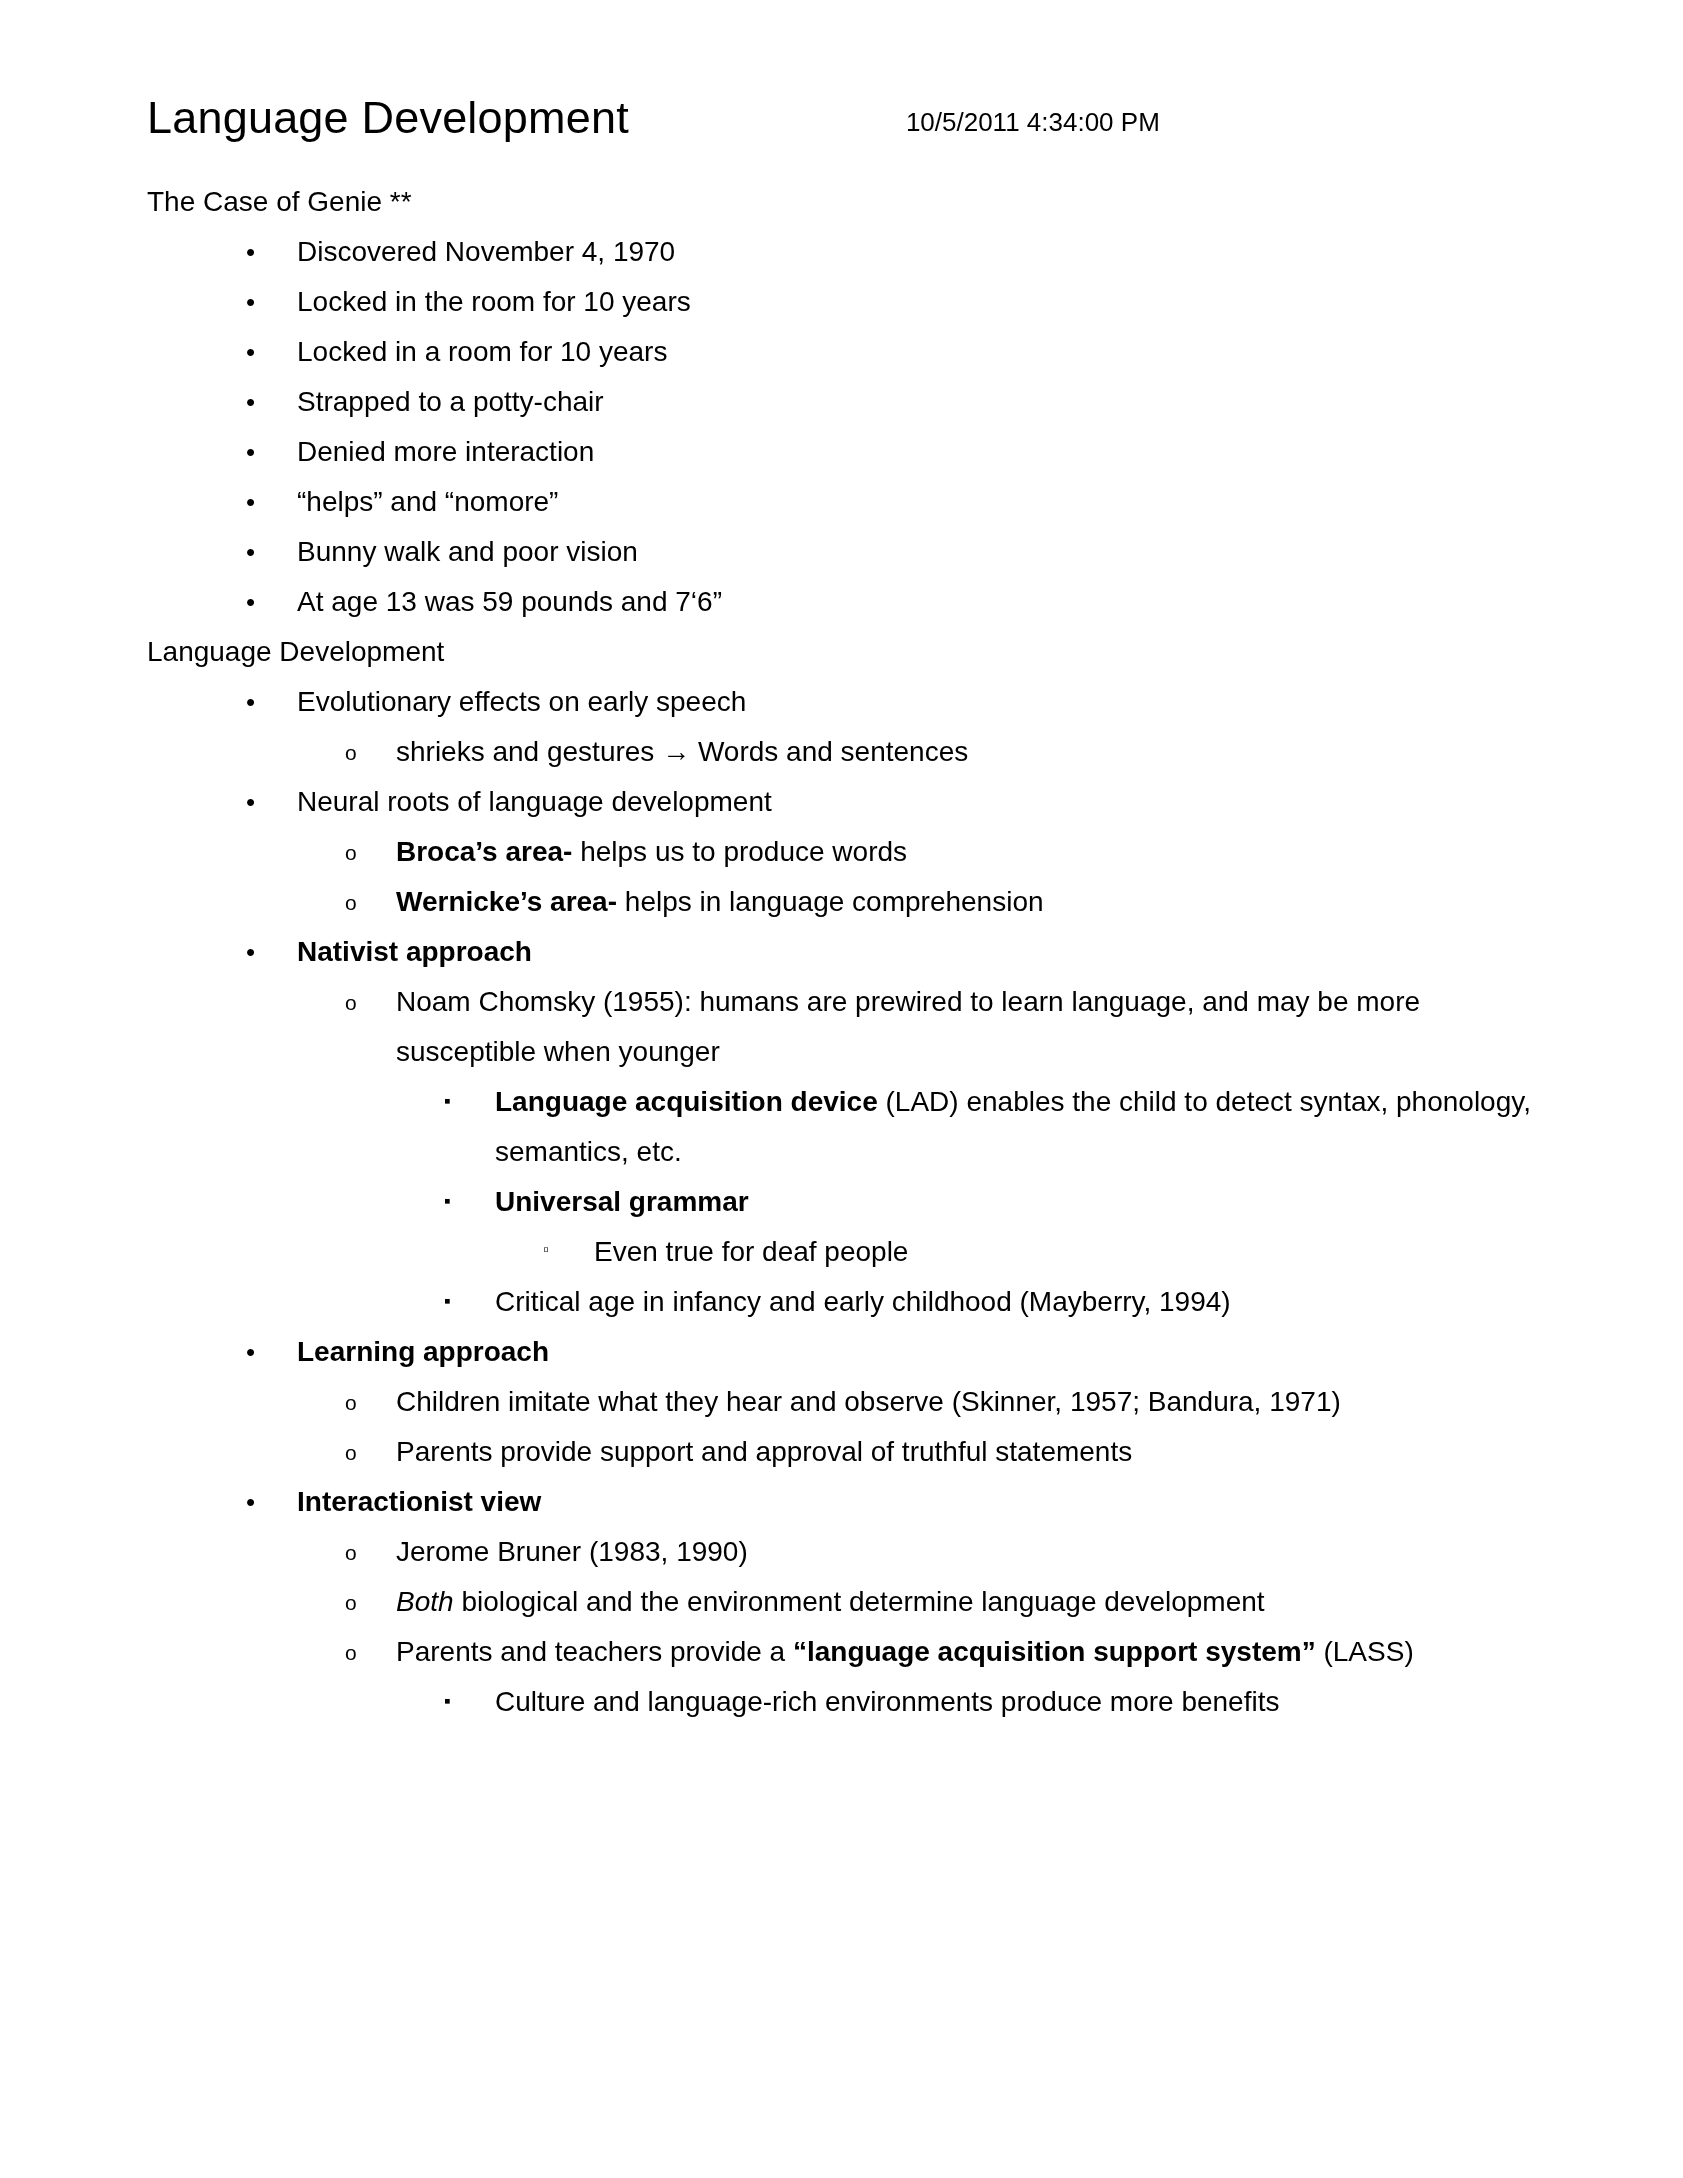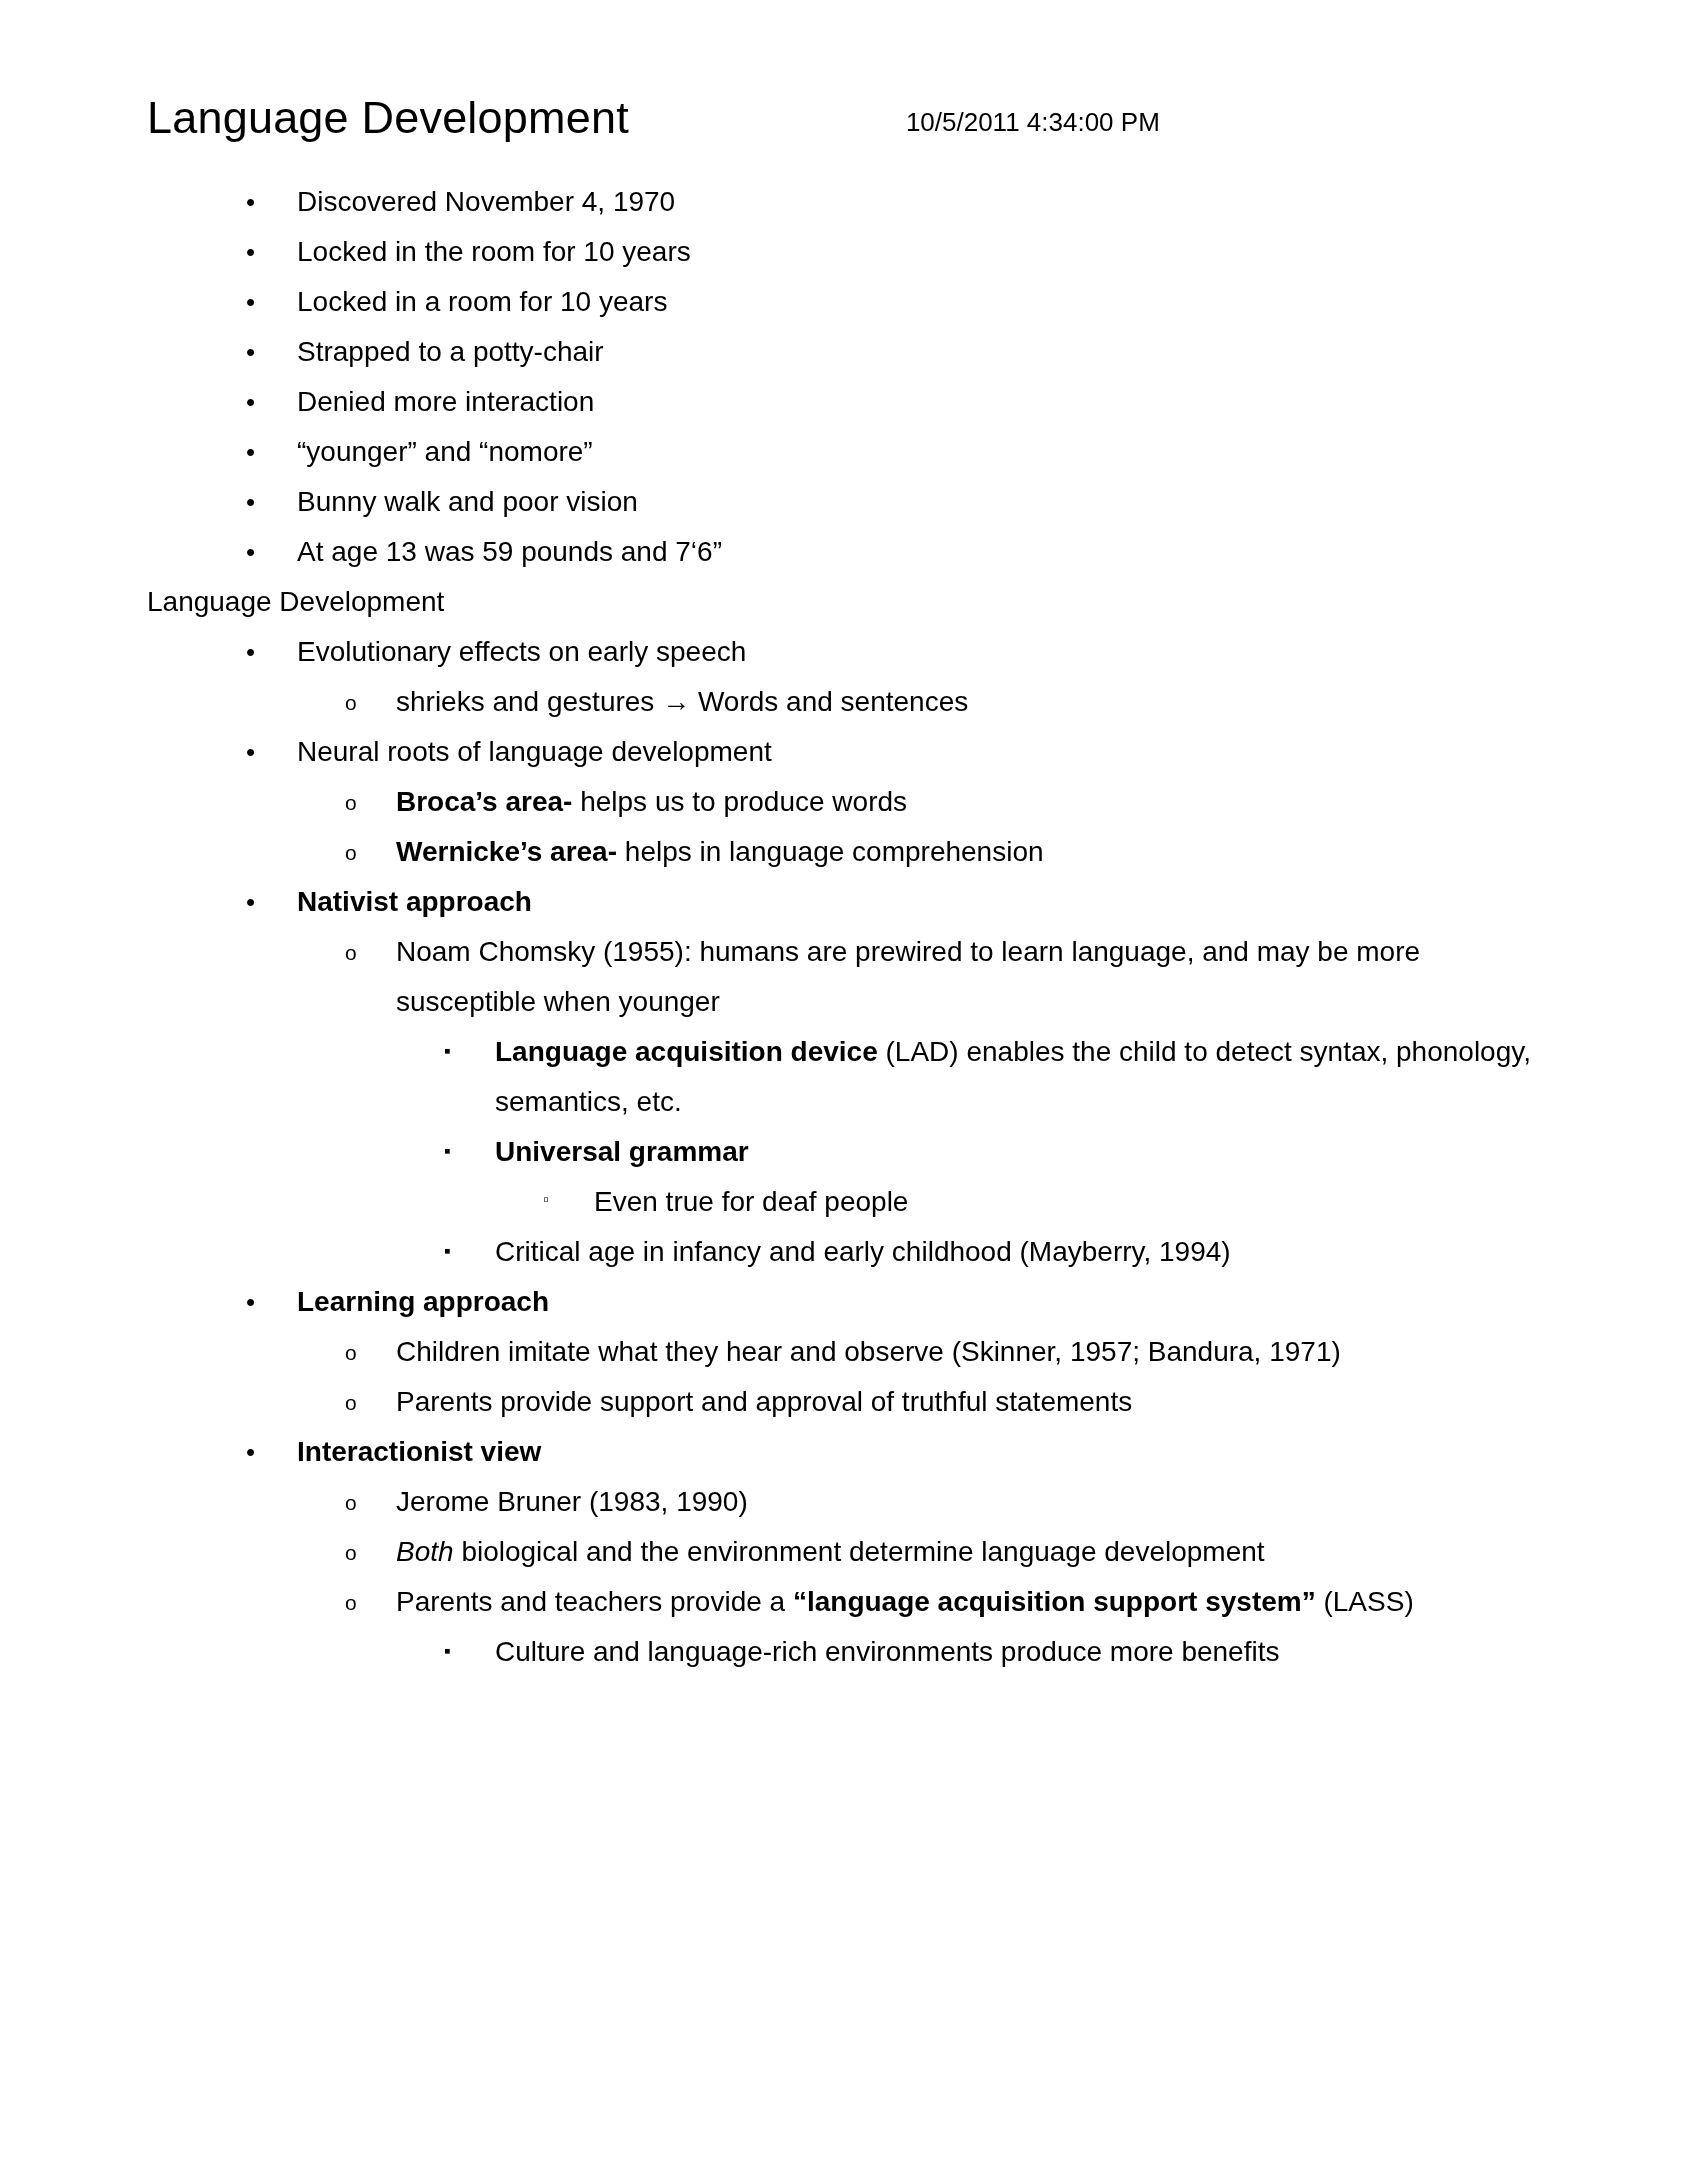--- a/index.html
+++ b/index.html
@@ -115,20 +115,21 @@
 
 <div class="page">
 
   <div class="doc-header">
     <div class="doc-title">Language Development</div>
     <div class="doc-date">10/5/2011 4:34:00 PM</div>
   </div>
 
   <div class="outline">
 
+    <div class="lvl0">The Case of Genie **</div>
 
     <div class="li lvl1">
       <span class="bullet">•</span>
       <span class="txt">Discovered November 4, 1970</span>
     </div>
     <div class="li lvl1">
       <span class="bullet">•</span>
       <span class="txt">Locked in the room for 10 years</span>
     </div>
     <div class="li lvl1">
@@ -138,21 +139,21 @@
     <div class="li lvl1">
       <span class="bullet">•</span>
       <span class="txt">Strapped to a potty-chair</span>
     </div>
     <div class="li lvl1">
       <span class="bullet">•</span>
       <span class="txt">Denied more interaction</span>
     </div>
     <div class="li lvl1">
       <span class="bullet">•</span>
-      <span class="txt">“younger” and “nomore”</span>
+      <span class="txt">“helps” and “nomore”</span>
     </div>
     <div class="li lvl1">
       <span class="bullet">•</span>
       <span class="txt">Bunny walk and poor vision</span>
     </div>
     <div class="li lvl1">
       <span class="bullet">•</span>
       <span class="txt">At age 13 was 59 pounds and 7‘6”</span>
     </div>
 

